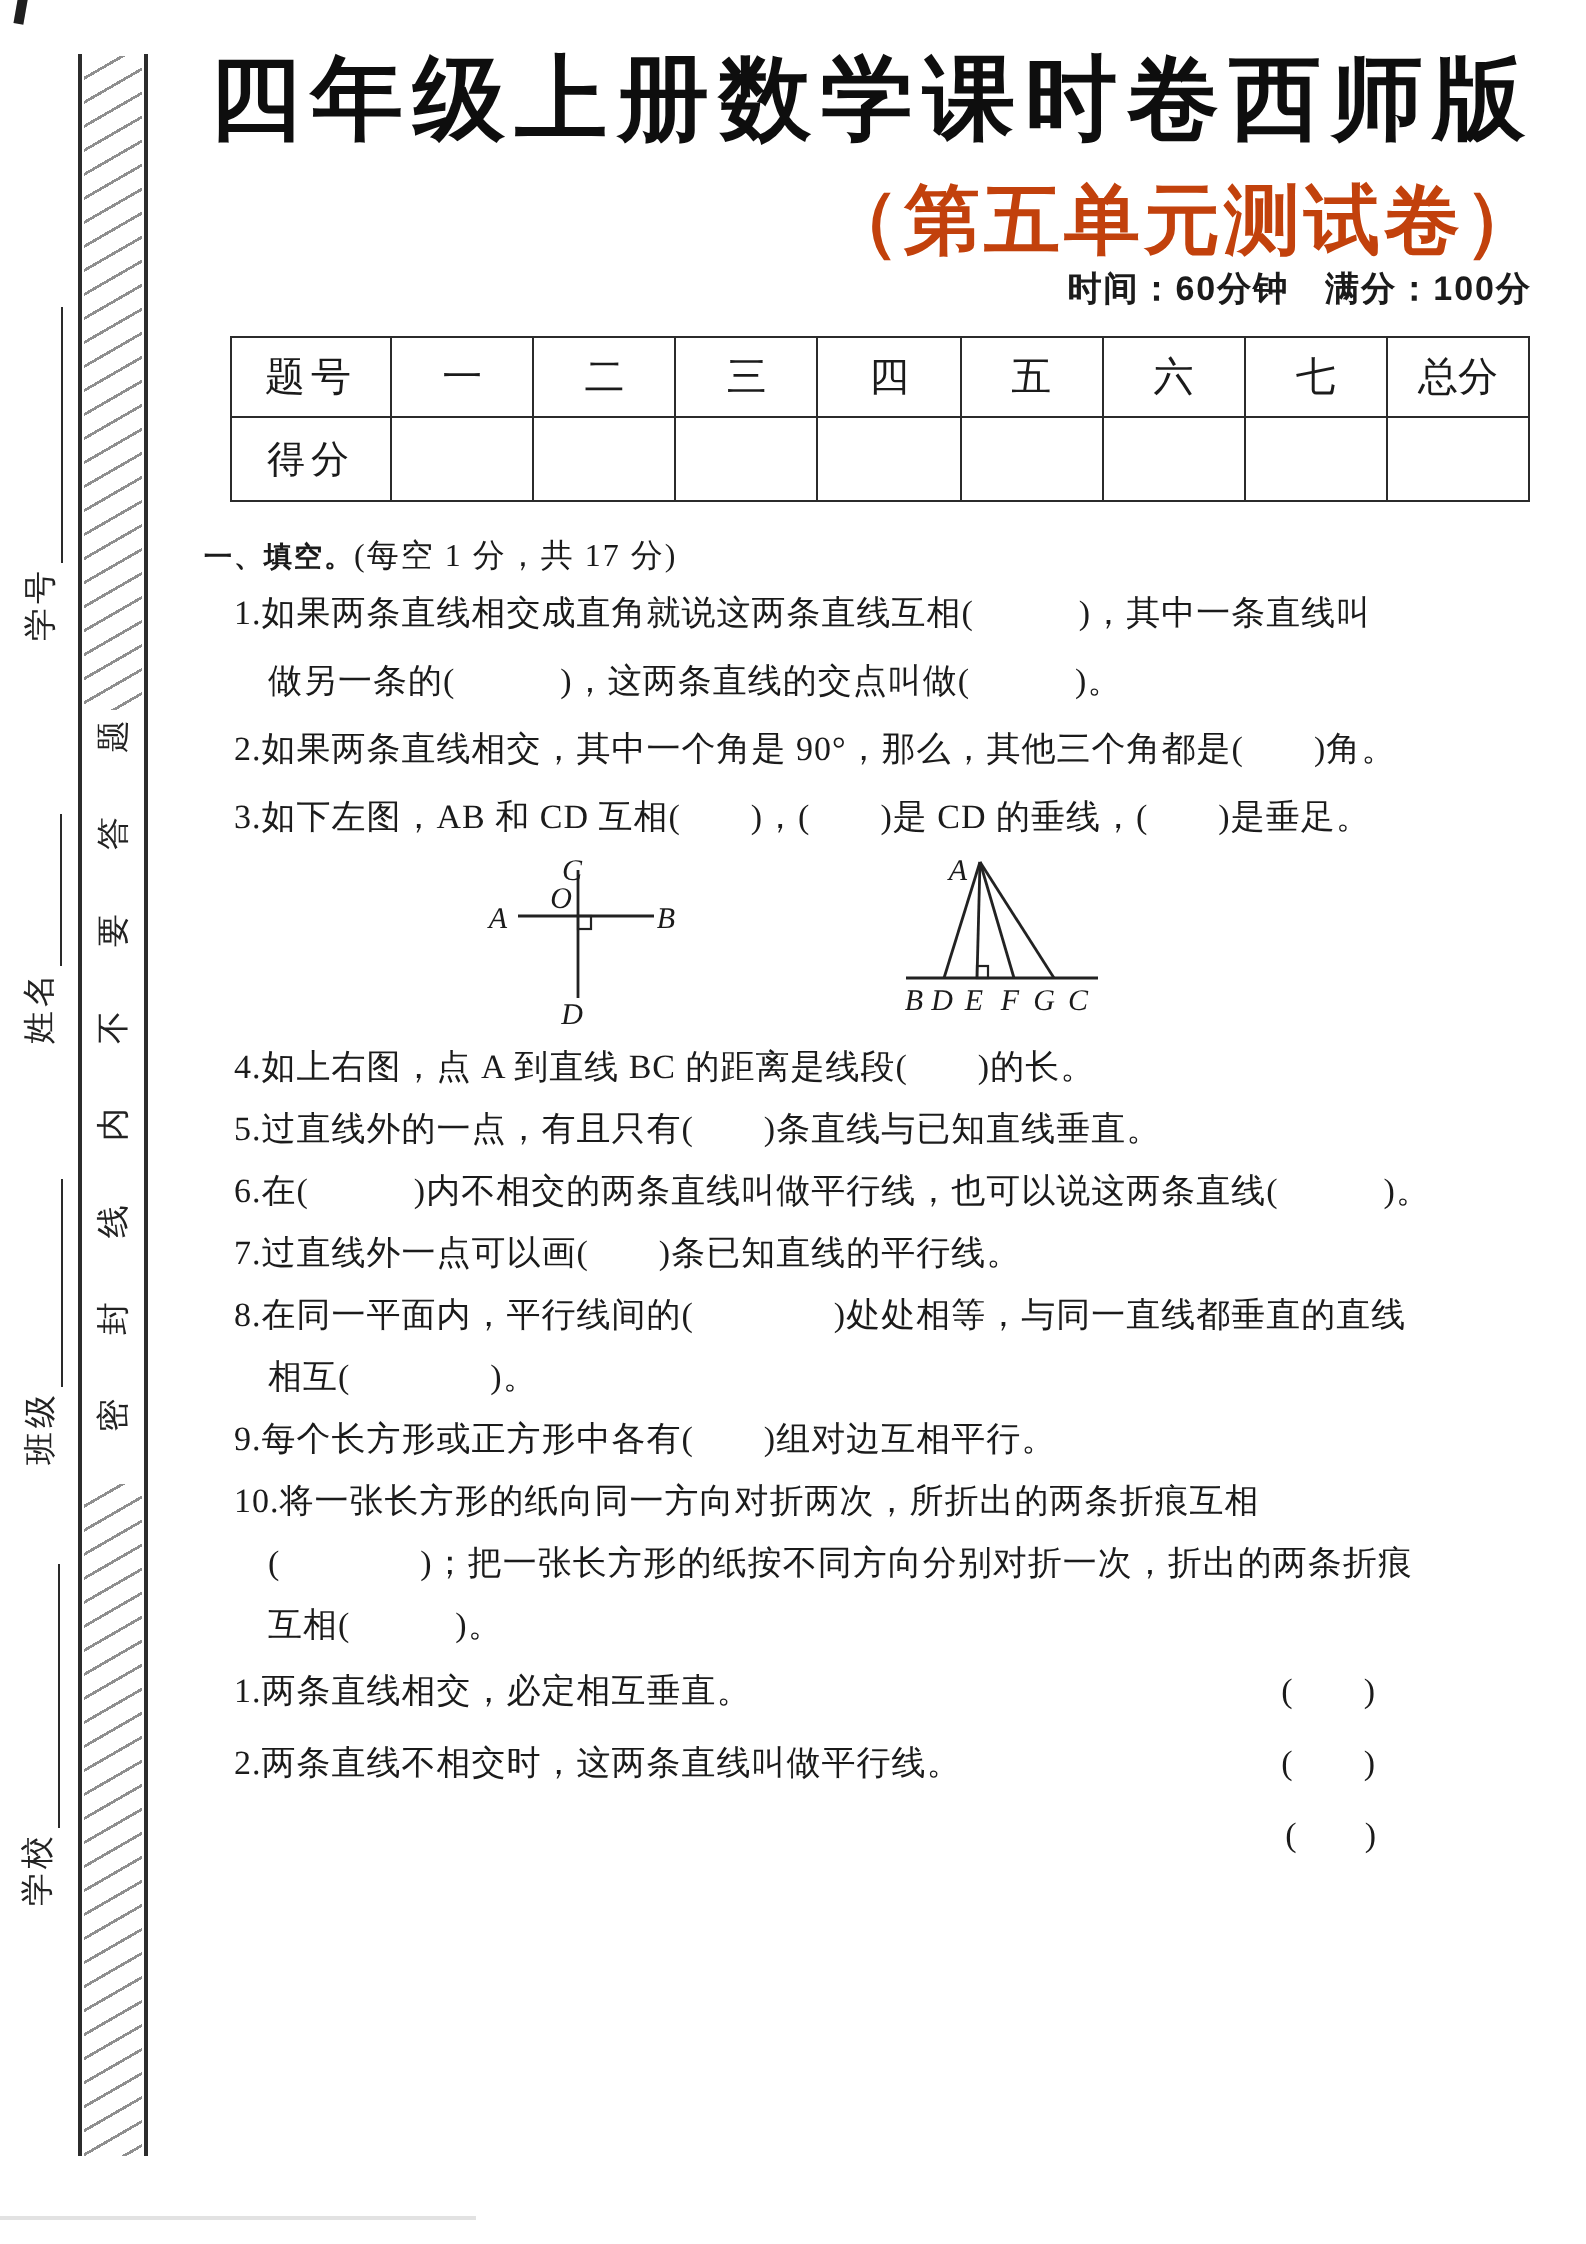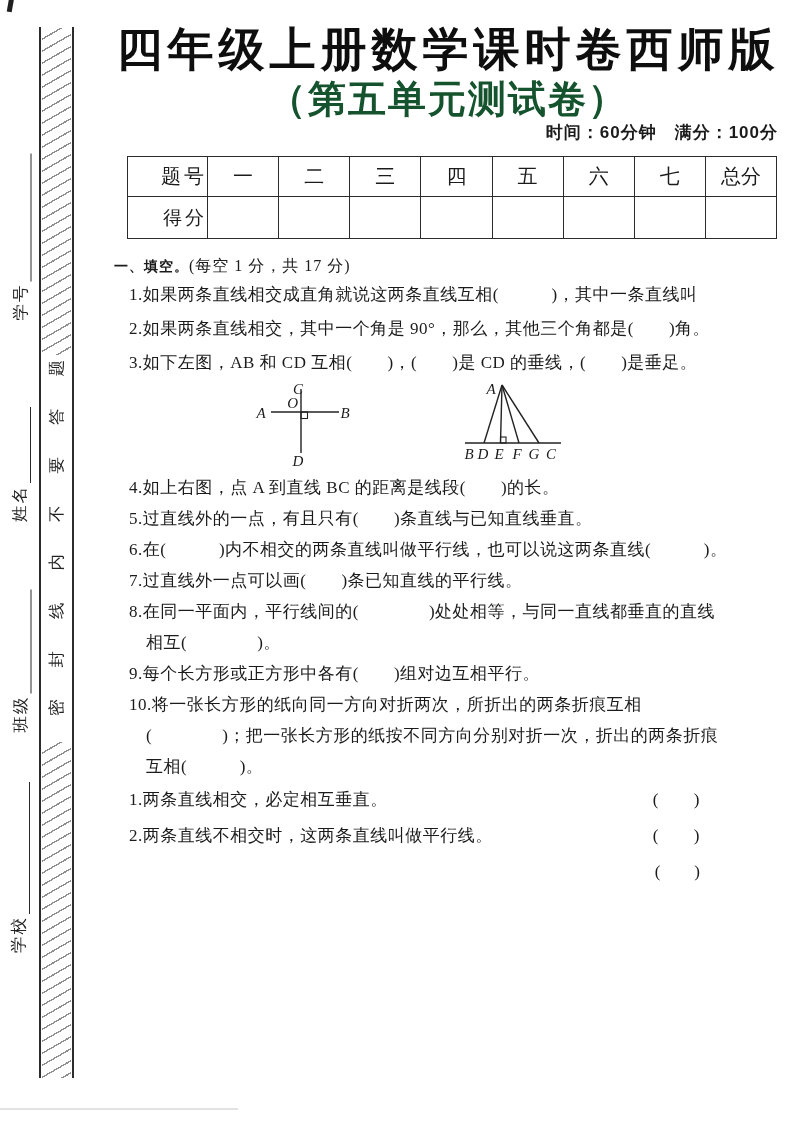--- a/index.html
+++ b/index.html
@@ -25,36 +25,36 @@
     display:flex; align-items:center; white-space:nowrap;
     font-size:16.5px; letter-spacing:2px; color:#222; }
   .mlabel .blank { display:inline-block; height:20px; border-bottom:1.6px solid #2a2a2a; margin-left:2px; }
   #m-0 { width:175px; left:-67px; top:218px; } #m-0 .blank { width:128px; }
   #m-1 { width:122px; left:-41px; top:446px; } #m-1 .blank { width:76px; }
   #m-2 { width:153px; left:-56px; top:641px; } #m-2 .blank { width:104px; }
   #m-3 { width:180px; left:-71px; top:848px; } #m-3 .blank { width:132px; }
   .page-shadow { position:absolute; left:0; top:1108px; width:238px; height:2px; background:#e2e2e2; }
 
   
-  .main { position:absolute; left:112px; top:0; width:672px; }
+  .main { position:absolute; left:100px; top:0; width:672px; }
   .title { margin-top:22px; height:54px; line-height:54px; text-align:center;
     font-family:"Liberation Sans","DejaVu Sans",sans-serif; font-weight:900;
     font-size:46px; letter-spacing:5px; color:#0e0e0e; }
-  .subtitle { height:46px; line-height:46px; text-align:center;
+  .subtitle { margin-top:12px; height:46px; line-height:46px; text-align:right;
     font-family:"Liberation Sans","DejaVu Sans",sans-serif; font-weight:900;
-    font-size:38px; letter-spacing:2px; color:#14532d; }
+    font-size:38px; letter-spacing:2px; color:#c2410c; }
   .meta { height:22px; line-height:22px; text-align:right; padding-right:6px;
     font-family:"Liberation Sans","DejaVu Sans",sans-serif; font-weight:700;
     font-size:17px; letter-spacing:1px; }
 
   table.score { border-collapse:collapse; table-layout:fixed; width:650px; margin:12px 0 0 15px; }
   table.score td { border:1.6px solid #2b2b2b; text-align:center; padding:0; }
   table.score tr.hd td { height:39px; font-size:20px; }
   table.score tr.sc td { height:41px; font-size:19px; }
-  table.score td.lab { letter-spacing:3px; font-size:19px;text-align:right; }
+  table.score td.lab { letter-spacing:3px; font-size:19px; }
   table.score col.c0 { width:80px; }
 
   .sec-heading { margin-top:14px; height:25px; line-height:25px; font-size:17px; padding-left:2px; }
   .sec-heading .hb { font-weight:bold; font-size:14px; letter-spacing:1px; }
   .sec-heading .hn { font-size:16px; letter-spacing:1px; }
   .sec-heading.second { margin-top:0; height:26px; line-height:26px; }
 
   .line  { height:34px; line-height:34px; font-size:17px; letter-spacing:0.5px; white-space:nowrap; }
   .line2 { height:31px; line-height:31px; font-size:17px; letter-spacing:0.5px; white-space:nowrap; }
   .qi { padding-left:17px; }   
@@ -145,20 +145,21 @@
       <td></td>
     </tr>
   </tbody>
     </table>
 
   <div class="sec-heading">
     <span class="hb">一、填空。</span><span class="hn">(每空 1 分，共 17 分)</span>
   </div>
 
   <div class="line qi">1.如果两条直线相交成直角就说这两条直线互相(　　　)，其中一条直线叫</div>
+  <div class="line ci">做另一条的(　　　)，这两条直线的交点叫做(　　　)。</div>
   <div class="line qi">2.如果两条直线相交，其中一个角是 90°，那么，其他三个角都是(　　)角。</div>
   <div class="line qi">3.如下左图，AB 和 CD 互相(　　)，(　　)是 CD 的垂线，(　　)是垂足。</div>
 
   <div class="fig-block">
     <svg id="fig-cross" width="160" height="92" viewBox="0 0 160 92">
       <line class="fig-line" x1="44" y1="32" x2="112" y2="32"></line>
       <line class="fig-line" x1="74" y1="9" x2="74" y2="73"></line>
       <rect class="fig-rect" x="74" y="32" width="6.5" height="6.5"></rect>
       <text class="fig-lbl" x="34" y="38" text-anchor="middle">A</text>
       <text class="fig-lbl" x="118" y="38" text-anchor="middle">B</text>

